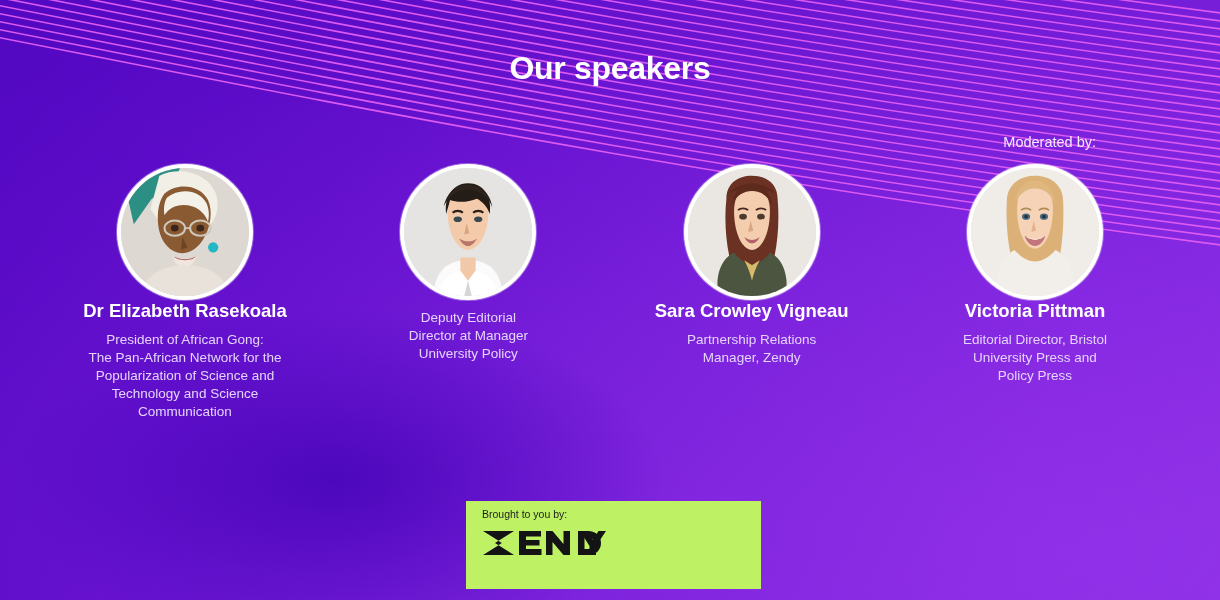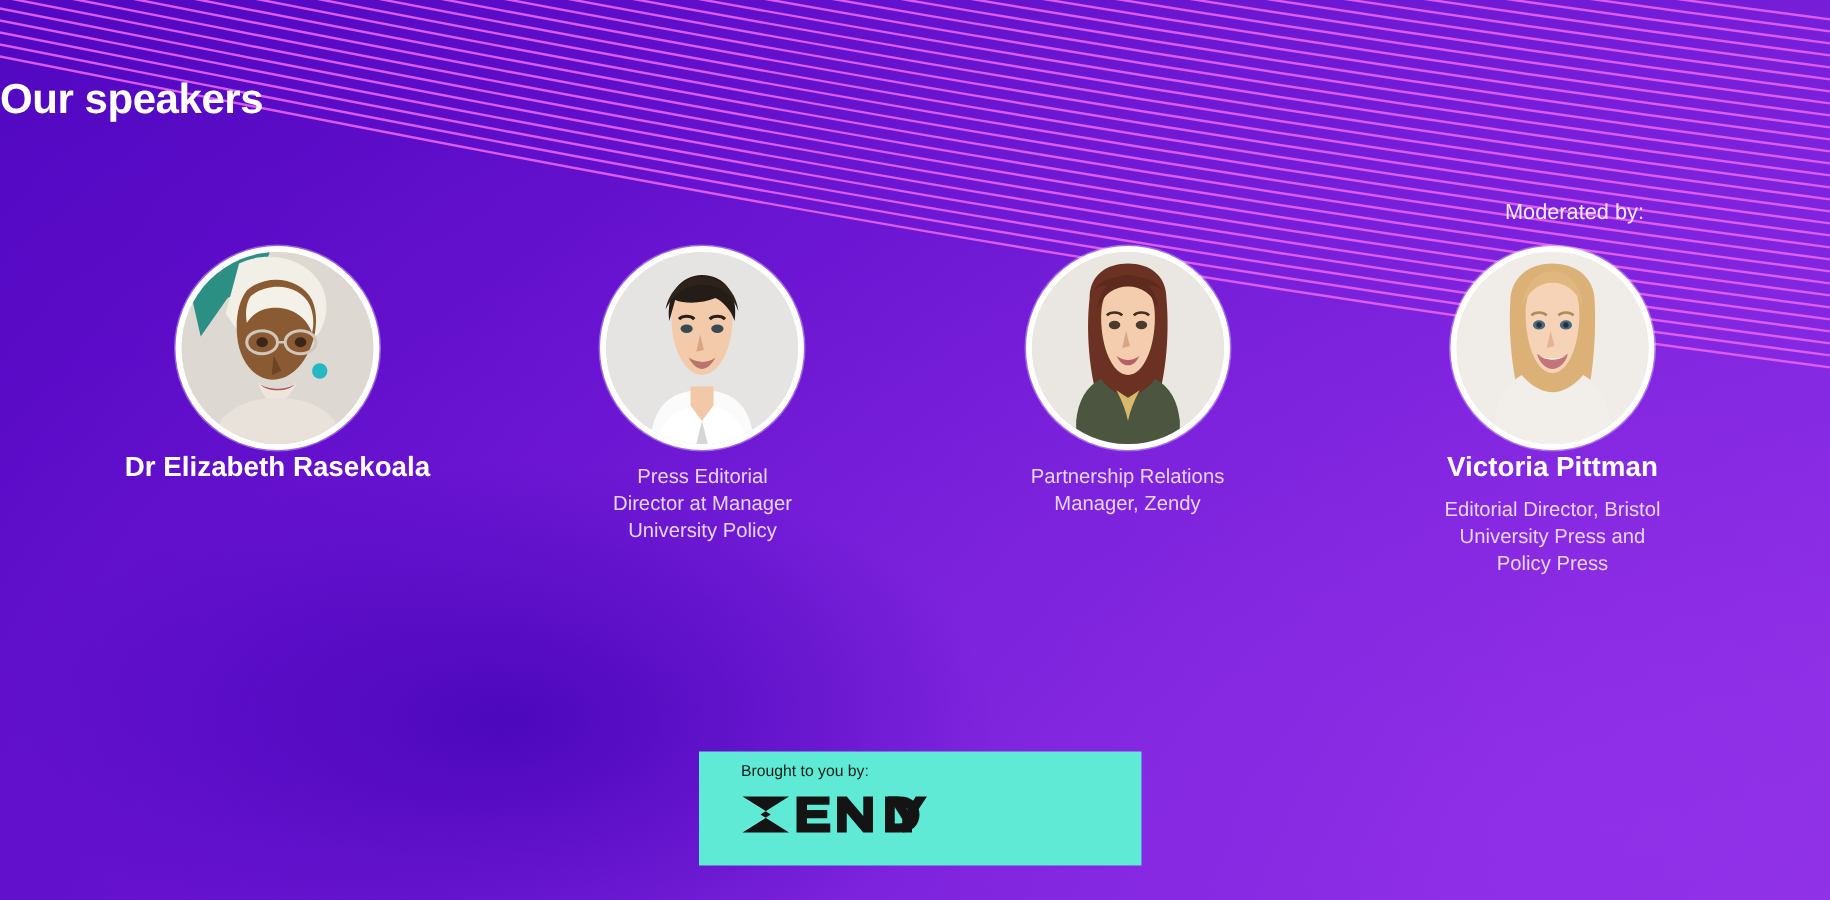--- a/index.html
+++ b/index.html
@@ -51,23 +51,23 @@
     pointer-events: none;
   }
   .arcs svg { display: block; }
 
   
   .heading {
     position: absolute;
     top: 50px;
     left: 0;
     right: 0;
-    text-align: left;
+    text-align: center;
     color: #ffffff;
-    font-size: 28px;
+    font-size: 32px;
     font-weight: bold;
     letter-spacing: -0.3px;
   }
 
   
   .moderated {
     position: absolute;
     top: 134px;
     left: 886px;
     width: 210px;
@@ -129,26 +129,26 @@
     font-weight: normal;
   }
   .sp-role span { display: block; }
 
   
   .logo-panel {
     position: absolute;
     left: 466px;
     top: 501px;
     width: 295px;
-    height: 76px;
-    background: #5eead4;
+    height: 88px;
+    background: #bef264;
     display: flex;
     align-items: flex-start;
     box-sizing: border-box;
-    padding: 8px 14px 0 28px;
+    padding: 8px 14px 0 16px;
   }
   .brought {
     color: #1d1d1d;
     font-size: 10.5px;
     line-height: 1;
     font-weight: normal;
     white-space: nowrap;
   }
   .logo-left {
     display: flex;
@@ -244,20 +244,27 @@
             <ellipse cx="62" cy="47" rx="3" ry="2.6" fill="#3a261a"></ellipse>
             <path d="M48 54l4 8-5 2z" fill="#6e4425"></path>
             <path d="M40 68c6 4 14 4 20 0-3 7-7 10-11 10s-7-3-9-10z" fill="#efe5dd"></path>
             <path d="M41 69c6 3 12 3 18 0-2 2-5 3-9 3s-7-1-9-3z" fill="#a8595a"></path>
             <circle cx="72" cy="62" r="4" fill="#23b8c4"></circle>
             <path d="M20 88c8-9 18-12 30-12s22 3 30 12v12H20z" fill="#e8e2da"></path>
           </svg>
         </div>
       </div>
       <div class="sp-name">Dr Elizabeth Rasekoala</div>
+      <div class="sp-role">
+        <span>President of African Gong:</span>
+        <span>The Pan-African Network for the</span>
+        <span>Popularization of Science and</span>
+        <span>Technology and Science</span>
+        <span>Communication</span>
+      </div>
     </div>
 
     <div class="speaker">
       <div class="avatar-wrap">
         <div class="avatar">
           <svg viewBox="0 0 100 100" preserveAspectRatio="xMidYMid slice" aria-hidden="true">
             <rect width="100" height="100" fill="#e6e4e2"></rect>
             <path d="M24 92c3-14 12-20 26-20s23 6 26 20v8H24z" fill="#fbfbfb"></path>
             <path d="M44 70h12v12l-6 8-6-8z" fill="#f2c9a8"></path>
             <path d="M34 34c0-14 8-22 16-22s16 8 16 22c0 16-7 30-16 30s-16-14-16-30z" fill="#f4cbaa"></path>
@@ -267,21 +274,21 @@
             <ellipse cx="58" cy="40" rx="3.2" ry="2.2" fill="#3b4a52"></ellipse>
             <path d="M38 35c2-2 6-2 8 0M54 35c2-2 6-2 8 0" stroke="#2a201a" stroke-width="1.6" fill="none"></path>
             <path d="M49 43l2 8-4 1z" fill="#d9a581"></path>
             <path d="M43 55c5 3 10 3 14 0-2 4-5 6-7 6s-5-2-7-6z" fill="#b9756a"></path>
             <path d="M44 80l6 8 6-8 8 4c5 3 8 8 9 16H27c1-8 4-13 9-16z" fill="#ffffff"></path>
             <path d="M50 88l-3 12h6z" fill="#d8d6d4"></path>
           </svg>
         </div>
       </div>
       <div class="sp-role">
-        <span>Press Editorial</span>
+        <span>Deputy Editorial</span>
         <span>Director at Manager</span>
         <span>University Policy</span>
       </div>
     </div>
 
     <div class="speaker">
       <div class="avatar-wrap">
         <div class="avatar">
           <svg viewBox="0 0 100 100" preserveAspectRatio="xMidYMid slice" aria-hidden="true">
             <rect width="100" height="100" fill="#eae6e2"></rect>
@@ -292,20 +299,21 @@
             <ellipse cx="57" cy="38" rx="3" ry="2.2" fill="#4b3a2e"></ellipse>
             <path d="M39 33c2-2 6-2 8 0M53 33c2-2 6-2 8 0" stroke="#4a2c1e" stroke-width="1.4" fill="none"></path>
             <path d="M49 41l2 8-4 1z" fill="#d9a581"></path>
             <path d="M44 54c4 3 8 3 12 0-2 4-4 5-6 5s-4-1-6-5z" fill="#b4606a"></path>
             <path d="M36 66c4 6 10 9 14 9s10-3 14-9c8 4 12 12 13 22v12H23V88c1-10 5-18 13-22z" fill="#4b5540"></path>
             <path d="M44 72c3 6 5 11 6 16 1-5 3-10 6-16l-6 4z" fill="#d9b96a"></path>
             <path d="M32 20c6-10 30-10 36 0-6-5-30-5-36 0z" fill="#5d2a1d"></path>
           </svg>
         </div>
       </div>
+      <div class="sp-name">Sara Crowley Vigneau</div>
       <div class="sp-role">
         <span>Partnership Relations</span>
         <span>Manager, Zendy</span>
       </div>
     </div>
 
     <div class="speaker">
       <div class="avatar-wrap">
         <div class="avatar">
           <svg viewBox="0 0 100 100" preserveAspectRatio="xMidYMid slice" aria-hidden="true">

